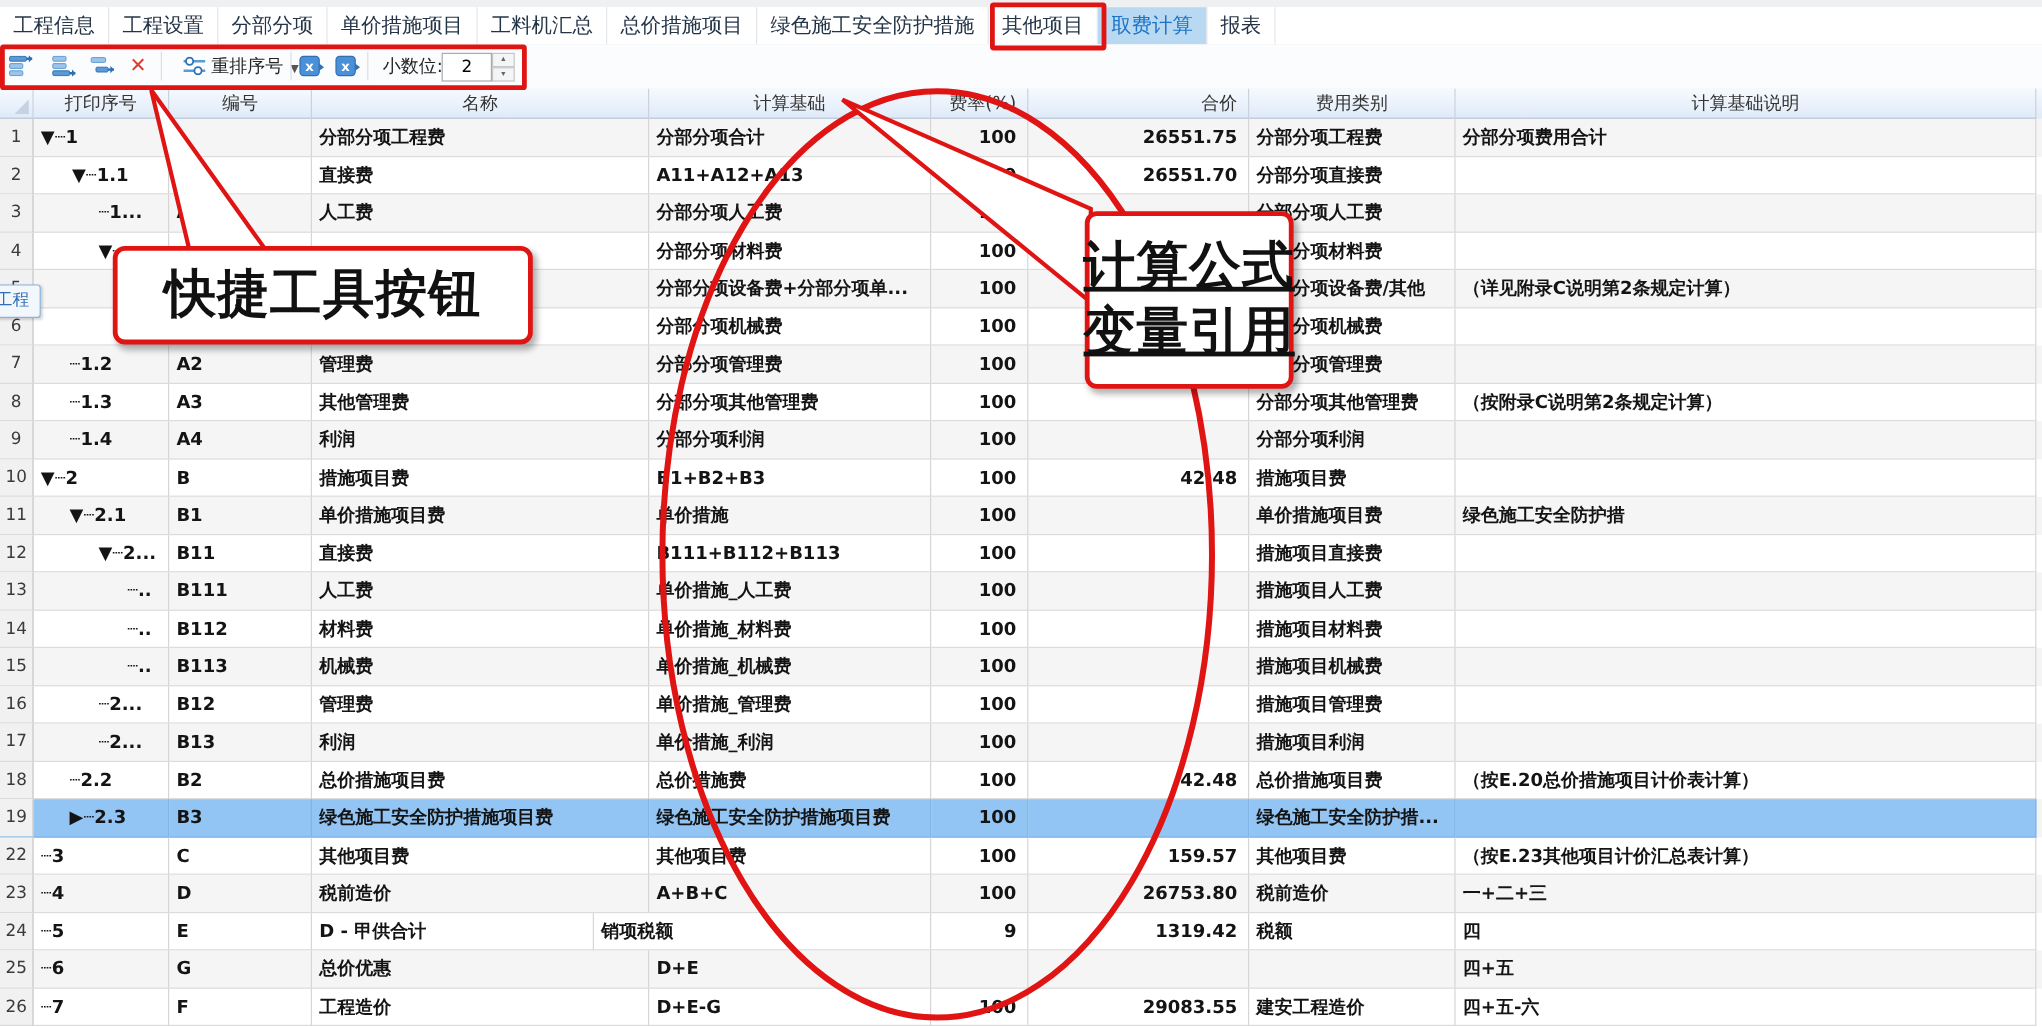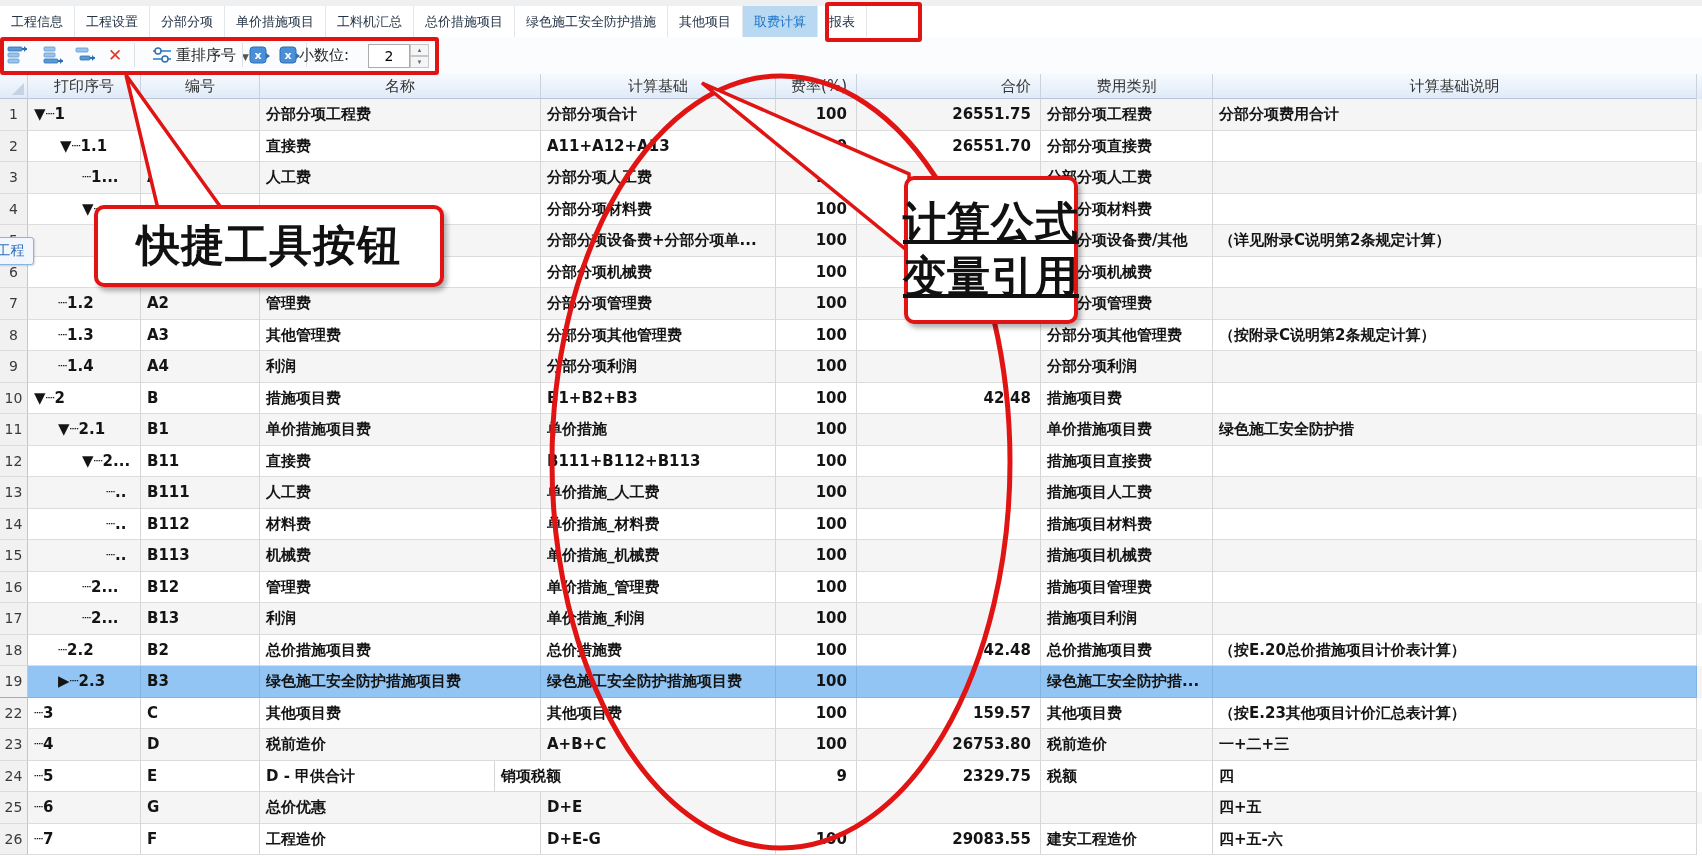--- a/index.html
+++ b/index.html
@@ -5,21 +5,21 @@
   html,body{margin:0;padding:0;}
   body{
     width:1702px;height:856px;position:relative;overflow:hidden;
     background:#ffffff;font-family:"DejaVu Sans",sans-serif;
     -webkit-font-smoothing:antialiased;
   }
   
   .topstrip{position:absolute;left:0;top:0;width:1702px;height:6px;background:#eef0f2;}
   .tabbar{position:absolute;left:0;top:6px;width:1702px;height:31px;background:#ffffff;
           border-bottom:1px solid #e2e6ec;display:flex;align-items:stretch;}
-  .tab{display:flex;align-items:center;padding:0 11px;font-size:13px;color:#243447;
+  .tab{display:flex;align-items:center;padding:0 11px;font-size:17px;color:#243447;
        border-right:1px solid #e3e6ea;white-space:nowrap;cursor:default;}
   .tab.active{background:#b9d8f2;color:#1b74c8;}
   
   .toolbar{position:absolute;left:0;top:37px;width:1702px;height:37px;background:#fafcfe;
            border-bottom:1px solid #e3e7eb;}
   .tbtn{position:absolute;top:5px;width:24px;height:26px;display:flex;align-items:center;justify-content:center;}
   .tsep{position:absolute;top:6px;width:1px;height:24px;background:#dcdfe3;}
   .tlabel{position:absolute;top:0;height:37px;line-height:37px;font-size:15px;color:#222;white-space:nowrap;}
   .caret{font-size:9px;color:#555;margin-left:6px;}
   .decinput{position:absolute;left:368px;top:7px;width:40px;height:22px;border:1px solid #ababab;
@@ -128,21 +128,21 @@
     </svg>
   </div>
   <div class="tbtn" style="left:278px;">
     <svg width="22" height="20" viewBox="0 0 22 20">
       <rect x="1" y="2" width="16" height="16" rx="3" fill="#4a90d9" stroke="#2f6fb2"></rect>
       <text x="9" y="14" font-size="11" font-weight="bold" fill="#fff" text-anchor="middle" font-family="DejaVu Sans,sans-serif">x</text>
       <path d="M17 8 L21 11 L17 14 Z" fill="#2f6fb2"></path>
     </svg>
   </div>
   <div class="tsep" style="left:306px;"></div>
-  <div class="tlabel" style="left:299px;">小数位:</div>
+  <div class="tlabel" style="left:319px;">小数位:</div>
   <input class="decinput" value="2" style="">
   <div class="spinner">
     <button class="spinbtn">▲</button>
     <button class="spinbtn">▼</button>
   </div>
 </div>
 
 <div class="grid" id="grid">
     <div class="hrow">
       <div class="hcell c0 corner"></div>
@@ -386,21 +386,21 @@
       <div class="cell c7">税前造价</div>
       <div class="cell c8">一+二+三</div>
     </div>
     <div class="row r-even">
       <div class="cell numcell c0">24</div>
       <div class="cell c1" style="padding-left: 6px;">┈5</div>
       <div class="cell c2">E</div>
       <div class="cell c4">D - 甲供合计</div>
       <div class="cell c3">销项税额</div>
       <div class="cell c5">9</div>
-      <div class="cell c6">2329.75</div>
+      <div class="cell c6">1319.42</div>
       <div class="cell c7">税额</div>
       <div class="cell c8">四</div>
     </div>
     <div class="row r-odd">
       <div class="cell numcell c0">25</div>
       <div class="cell c1" style="padding-left: 6px;">┈6</div>
       <div class="cell c2">G</div>
       <div class="cell c3">总价优惠</div>
       <div class="cell c4">D+E</div>
       <div class="cell c5"></div>

